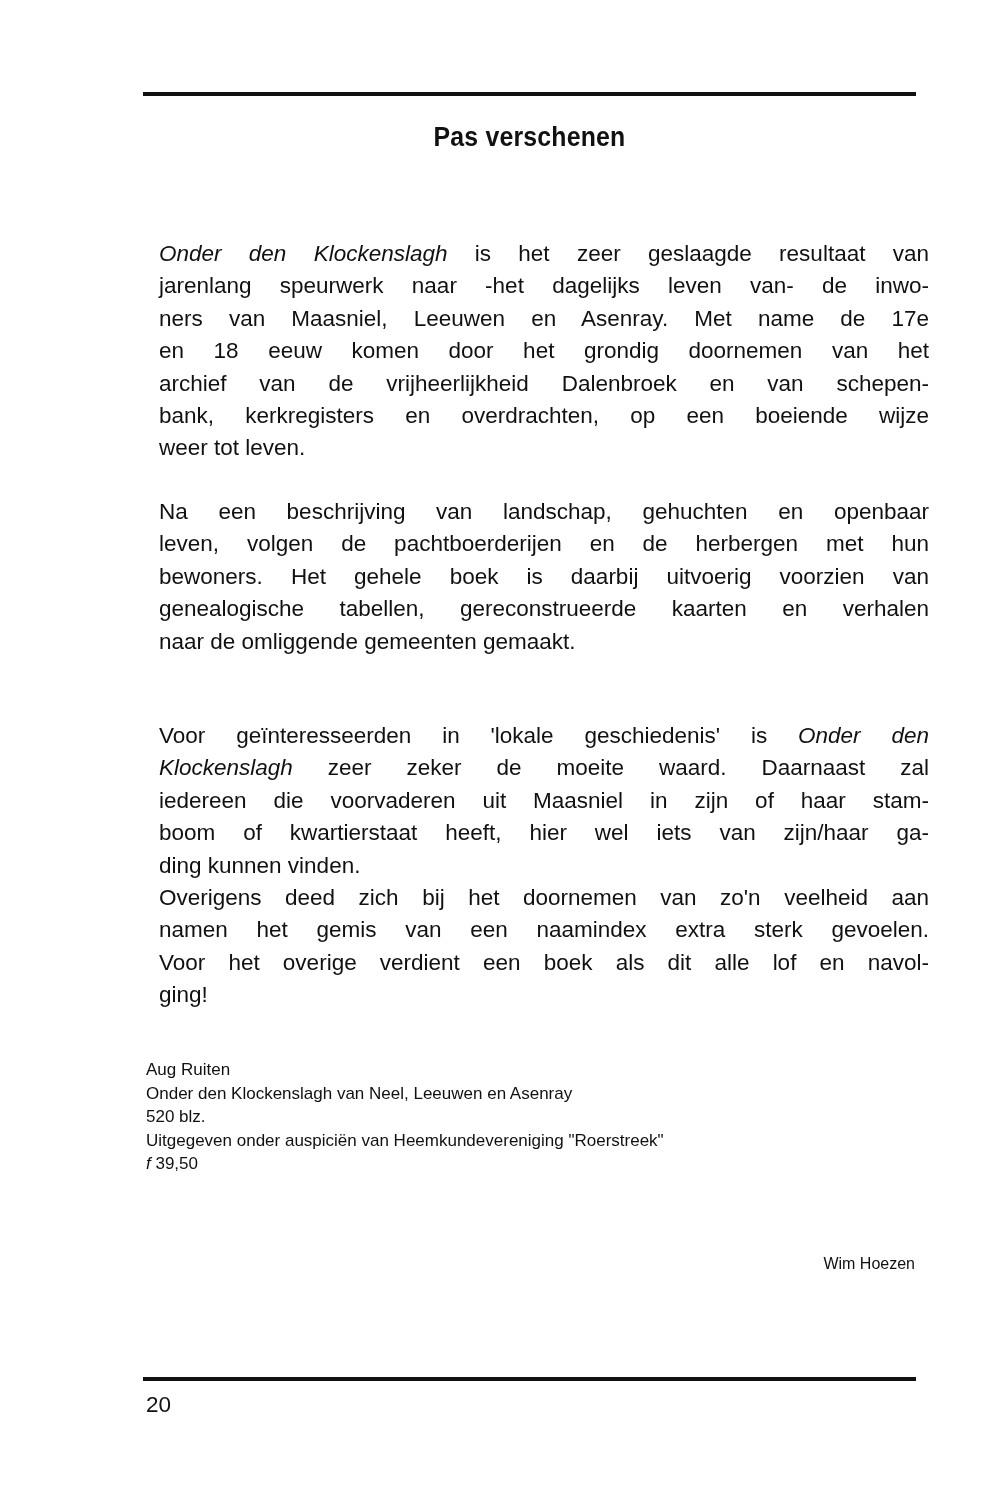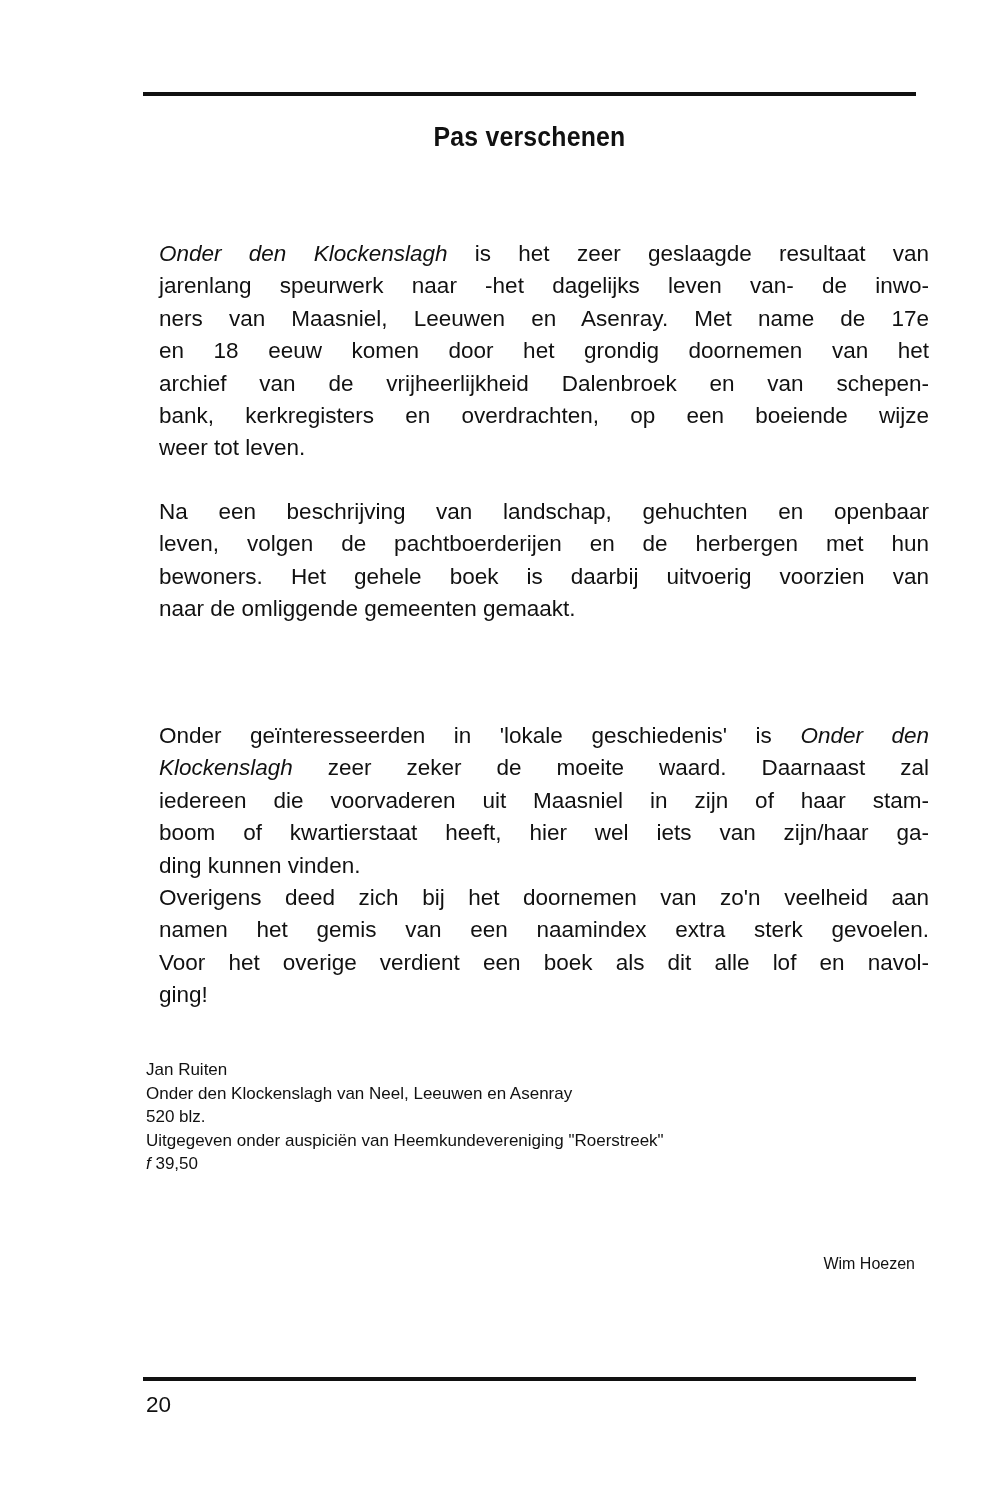--- a/index.html
+++ b/index.html
@@ -37,37 +37,38 @@
   <span class="line">en 18 eeuw komen door het grondig doornemen van het</span>
   <span class="line">archief van de vrijheerlijkheid Dalenbroek en van schepen-</span>
   <span class="line">bank, kerkregisters en overdrachten, op een boeiende wijze</span>
   <span class="line last">weer tot leven.</span>
 </div>
 
 <div class="body p2 p">
   <span class="line">Na een beschrijving van landschap, gehuchten en openbaar</span>
   <span class="line">leven, volgen de pachtboerderijen en de herbergen met hun</span>
   <span class="line">bewoners. Het gehele boek is daarbij uitvoerig voorzien van</span>
+  <span class="line">genealogische tabellen, gereconstrueerde kaarten en verhalen</span>
   <span class="line last">naar de omliggende gemeenten gemaakt.</span>
 </div>
 
 <div class="body p3 p">
-  <span class="line"><span>Onder geïnteresseerden in 'lokale geschiedenis' is </span><em>Onder den</em></span>
+  <span class="line"><span>Voor geïnteresseerden in 'lokale geschiedenis' is </span><em>Onder den</em></span>
   <span class="line"><em>Klockenslagh</em><span> zeer zeker de moeite waard. Daarnaast zal</span></span>
   <span class="line">iedereen die voorvaderen uit Maasniel in zijn of haar stam-</span>
   <span class="line">boom of kwartierstaat heeft, hier wel iets van zijn/haar ga-</span>
   <span class="line last">ding kunnen vinden.</span>
   <span class="line">Overigens deed zich bij het doornemen van zo'n veelheid aan</span>
   <span class="line">namen het gemis van een naamindex extra sterk gevoelen.</span>
   <span class="line">Voor het overige verdient een boek als dit alle lof en navol-</span>
   <span class="line last">ging!</span>
 </div>
 
 <div class="biblio">
-  <div>Jan Ruiten</div>
+  <div>Aug Ruiten</div>
   <div>Onder den Klockenslagh van Neel, Leeuwen en Asenray</div>
   <div>520 blz.</div>
   <div>Uitgegeven onder auspiciën van Heemkundevereniging "Roerstreek"</div>
   <div><em>f</em><span> 39,50</span></div>
 </div>
 
 <div class="author">Wim Hoezen</div>
 
 <div class="rule rule-bottom"></div>
 <div class="page-number">20</div>

